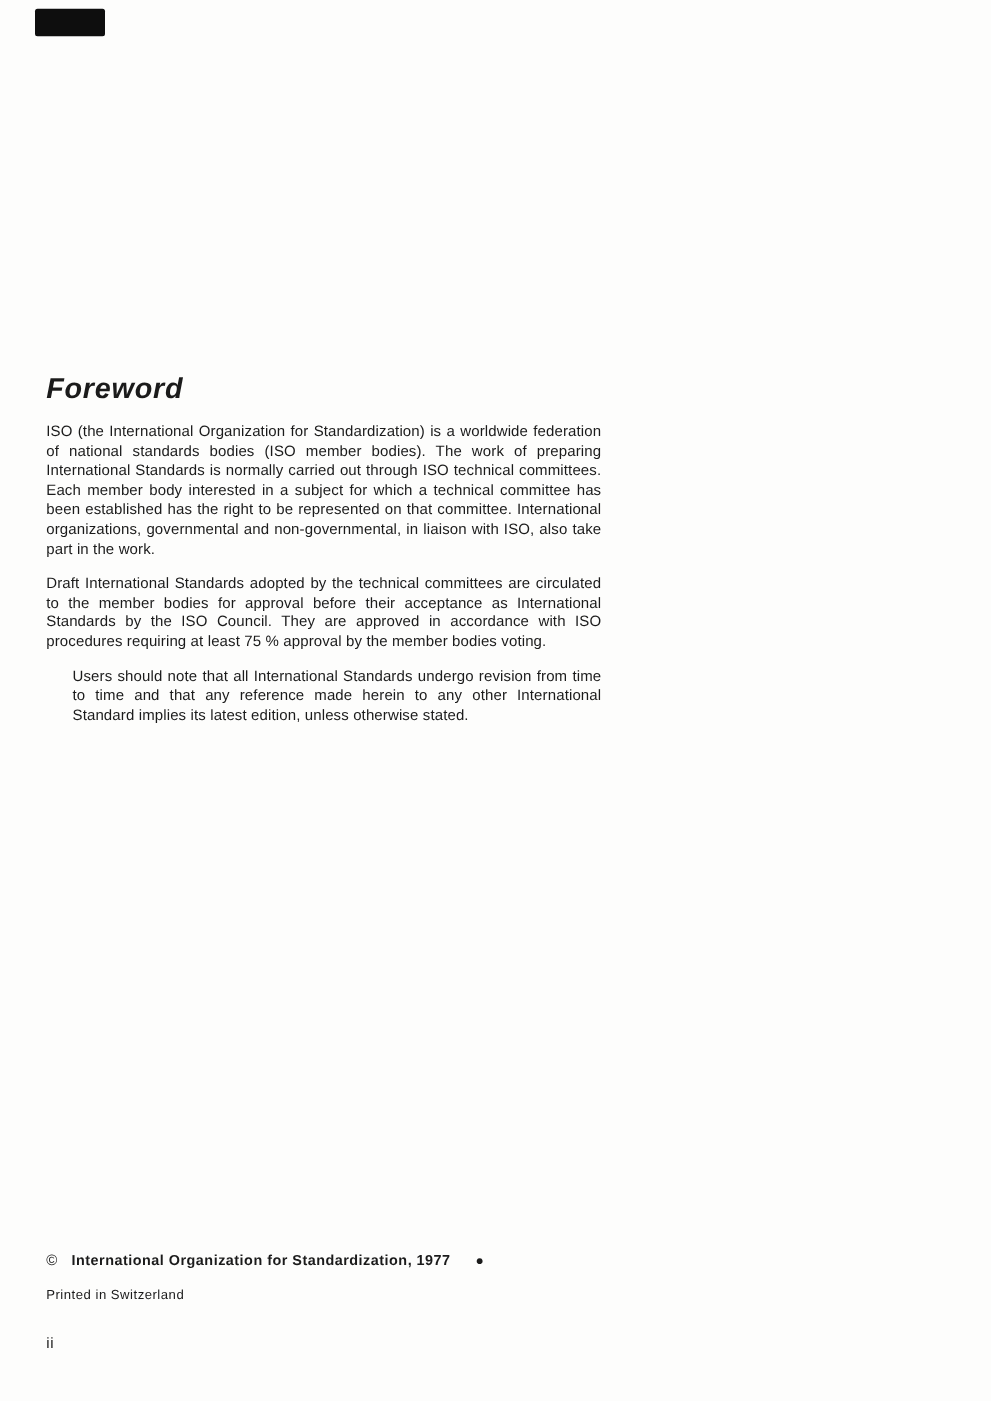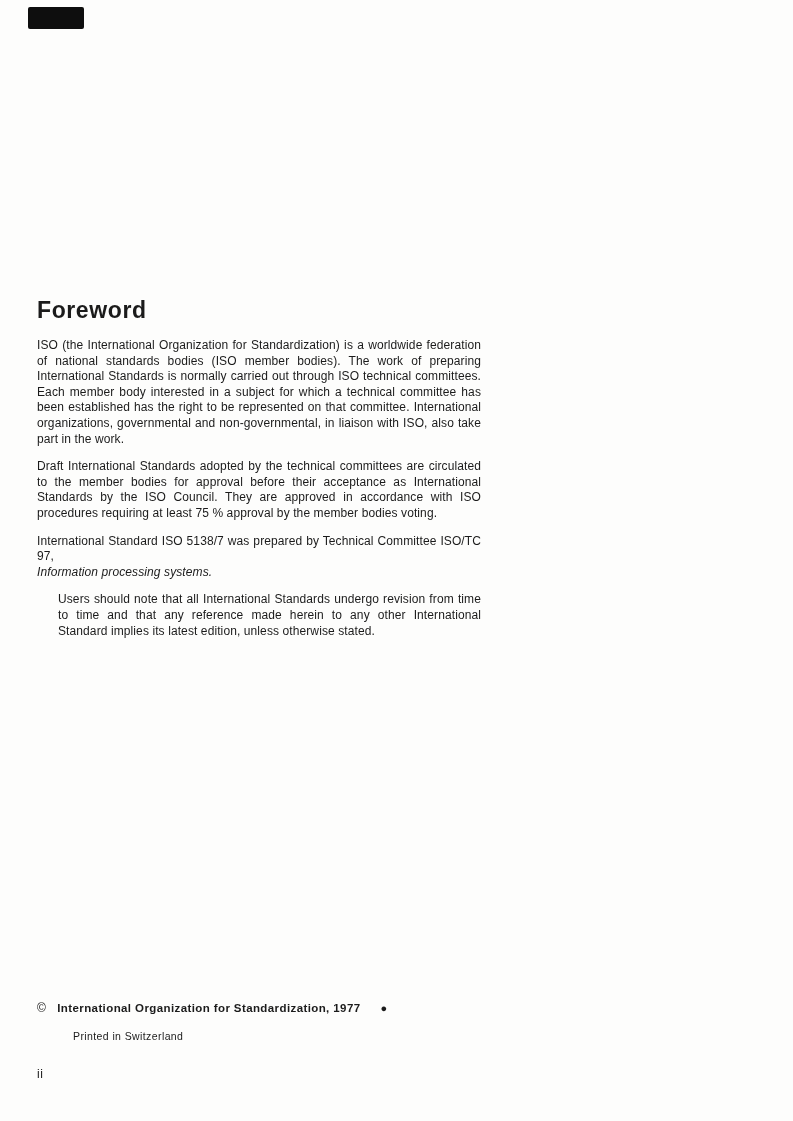--- a/index.html
+++ b/index.html
@@ -30,20 +30,21 @@
     left: 37px;
     top: 299px;
     width: 444px;
   }
   .heading {
     font-size: 23px;
     line-height: 23px;
     font-weight: bold;
     letter-spacing: 0.6px;
     margin: 0 0 16px 0;
+    font-style: italic;
   }
   .para {
     font-size: 12px;
     line-height: 15.6px;
     letter-spacing: 0.1px;
     text-align: justify;
     margin: 0 0 12px 0;
   }
   .para:last-child { margin-bottom: 0; margin-left: 21px; }
   .italic { font-style: italic; }
@@ -66,21 +67,20 @@
   .copyright-bullet {
     margin-left: 20px;
     font-size: 11px;
   }
   .printed-note {
     position: absolute;
     left: 37px;
     top: 1030px;
     font-size: 10.5px;
     letter-spacing: 0.4px;
-    margin-left: 36px;
   }
   .page-number {
     position: absolute;
     left: 37px;
     top: 1067px;
     font-size: 12px;
     letter-spacing: 0.5px;
     text-align: right;
   }
 </style>
@@ -91,24 +91,20 @@
 
   <div class="scan-mark"></div>
 
   <main class="content">
     <h1 class="heading">Foreword</h1>
 
     <p class="para">ISO (the International Organization for Standardization) is a worldwide federation of national standards bodies (ISO member bodies). The work of preparing International Standards is normally carried out through ISO technical committees. Each member body interested in a subject for which a technical committee has been established has the right to be represented on that committee. International organizations, governmental and non-governmental, in liaison with ISO, also take part in the work.</p>
 
     <p class="para">Draft International Standards adopted by the technical committees are circulated to the member bodies for approval before their acceptance as International Standards by the ISO Council. They are approved in accordance with ISO procedures requiring at least 75 % approval by the member bodies voting.</p>
 
-    <p class="para">
-      <span>International Standard ISO 5138/7 was prepared by Technical Committee ISO/TC 97,</span><br>
-      <span class="italic">Information processing systems.</span>
-    </p>
 
     <p class="para">Users should note that all International Standards undergo revision from time to time and that any reference made herein to any other International Standard implies its latest edition, unless otherwise stated.</p>
   </main>
 
   <footer>
     <div class="copyright-line">
       <span class="copyright-symbol">©</span>
       <span class="copyright-text">International Organization for Standardization, 1977</span>
       <span class="copyright-bullet">●</span>
     </div>

